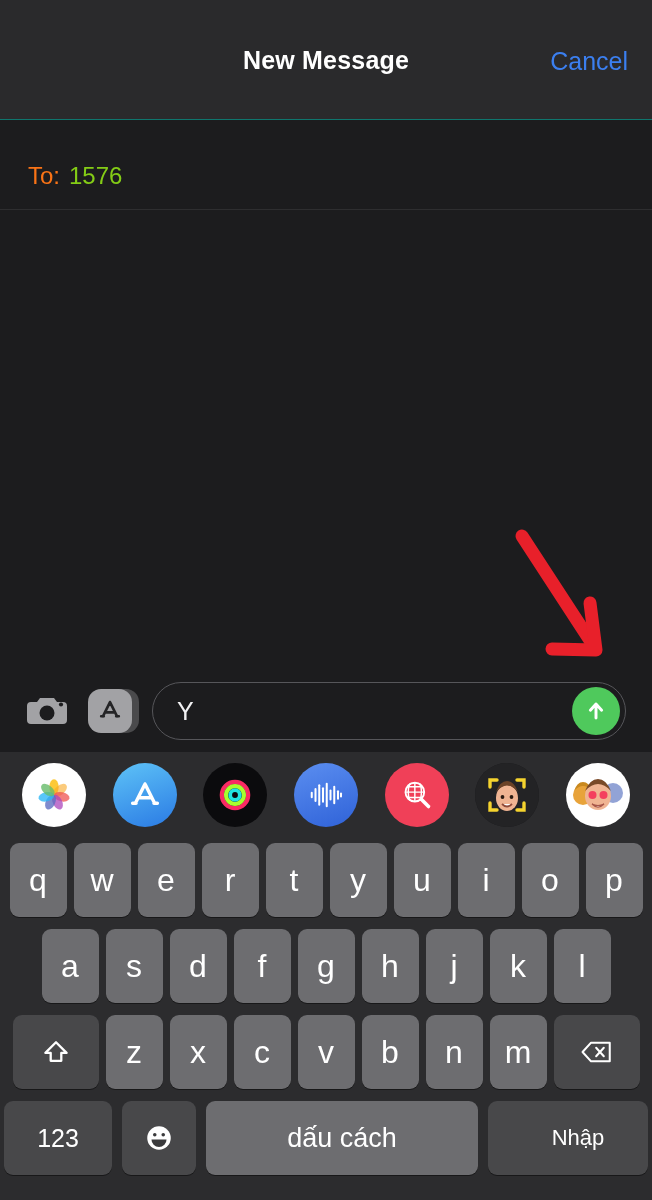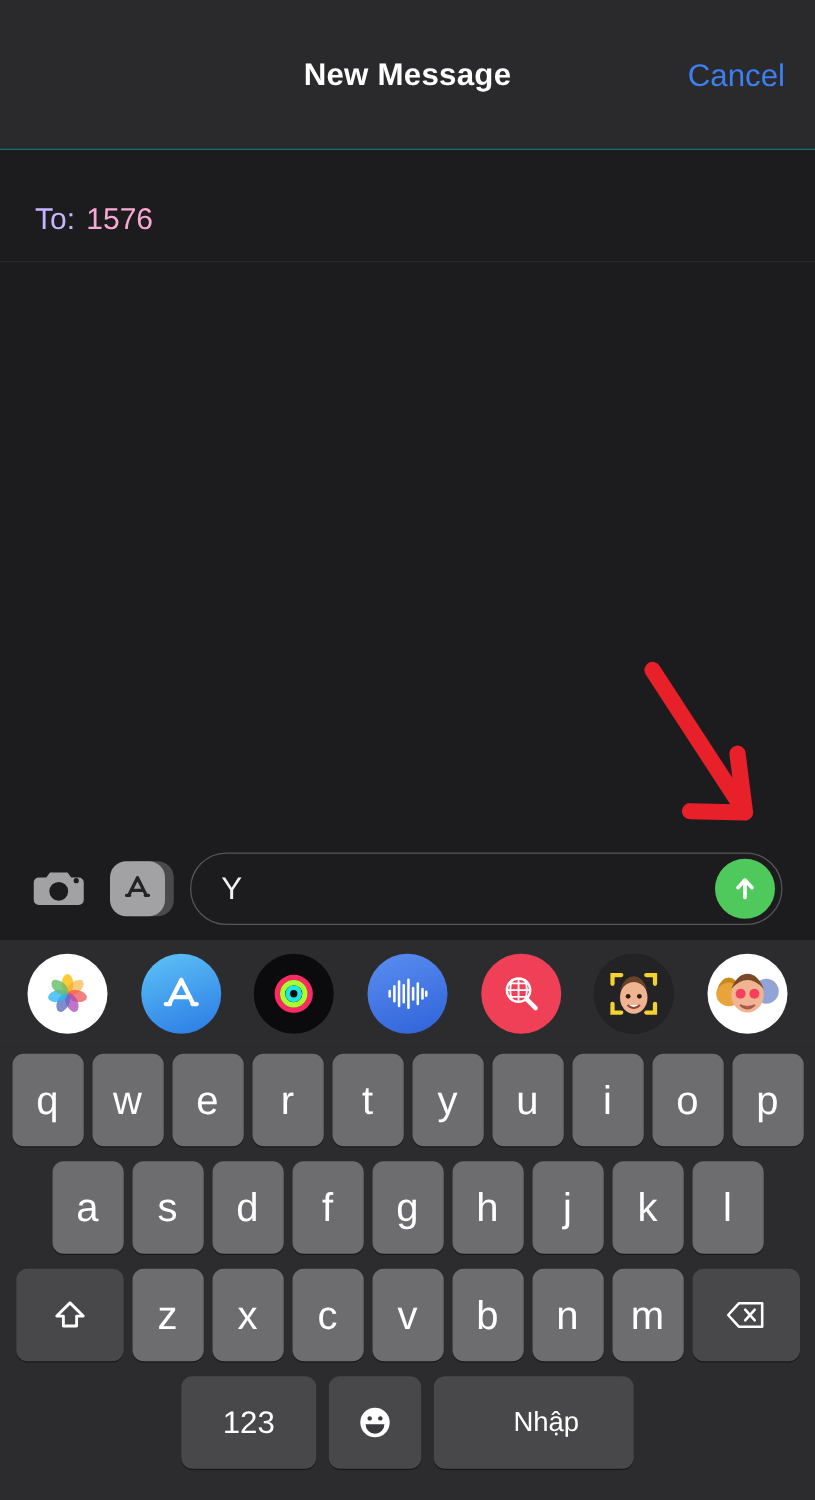--- a/index.html
+++ b/index.html
@@ -56,22 +56,22 @@
   }
   #to-inner {
     position: absolute;
     left: 28px;
     top: 50%;
     transform: translateY(-50%);
     display: flex;
     align-items: baseline;
     gap: 9px;
   }
-  #to-label { color: #c4b5fd; font-size: 24px; margin-top: 22px; }
-  #to-recipient { color: #f9a8d4; font-size: 24px; }
+  #to-label { color: #f97316; font-size: 24px; margin-top: 22px; }
+  #to-recipient { color: #84cc16; font-size: 24px; }
 
   
   #conversation {
     position: relative;
     height: 460px;
     background: #1c1c1e;
   }
 
   
   #annotation-arrow {
@@ -406,18 +406,19 @@
     <div class="kb-row" id="kb-row-4">
       <div class="key special numeric">123</div>
       <div class="key special emoji">
         <svg viewBox="0 0 34 34" width="32" height="32">
           <circle cx="17" cy="17" r="12.5" fill="#ffffff"></circle>
           <circle cx="12.5" cy="13.5" r="1.9" fill="#3a3a3c"></circle>
           <circle cx="21.5" cy="13.5" r="1.9" fill="#3a3a3c"></circle>
           <path d="M9 18.5 h16 a8 8 0 0 1 -16 0 z" fill="#3a3a3c"></path>
         </svg>
       </div>
+      <div class="key space">dấu cách</div>
       <div class="key special enter">Nhập</div>
     </div>
 
   </div>
 
 </div>
 
 </body></html>

